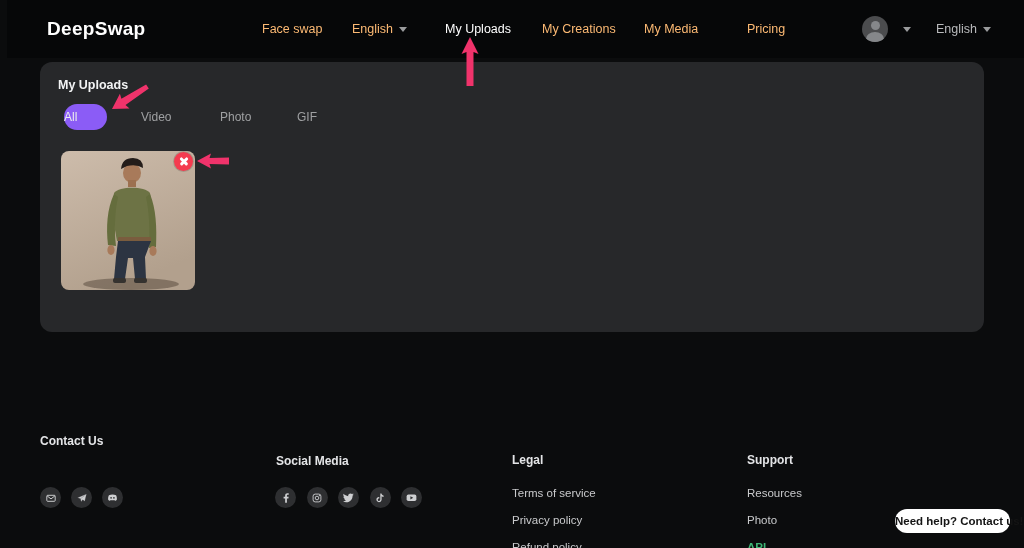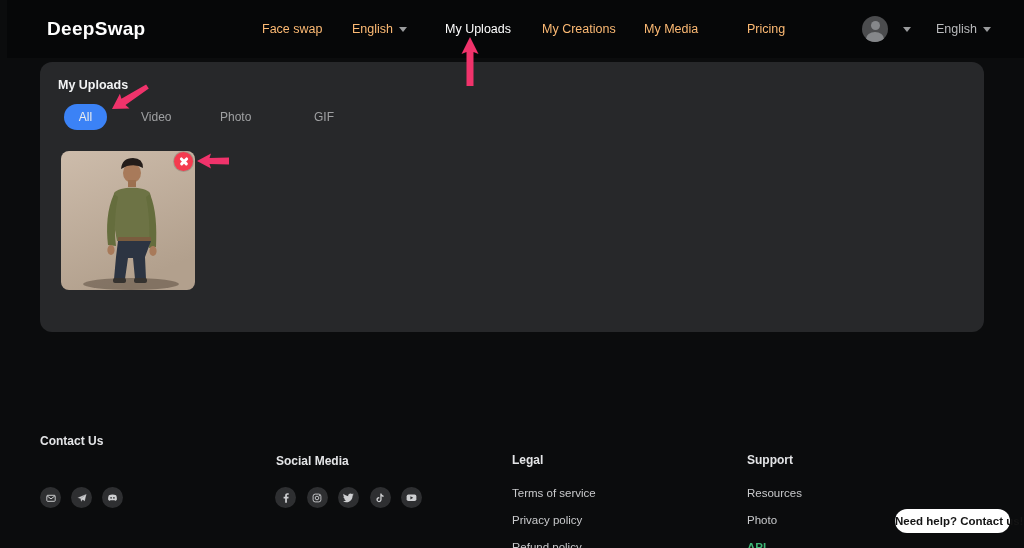--- a/index.html
+++ b/index.html
@@ -18,24 +18,24 @@
   .avatar-wrap { position:absolute; left:855px; top:16px; width:45px; height:26px; cursor:pointer; }
   .avatar-circle { position:absolute; left:0; top:0; width:26px; height:26px; border-radius:50%; background:#4b4c4e; overflow:hidden; }
   .avatar-head { position:absolute; left:8.5px; top:5px; width:9px; height:9px; border-radius:50%; background:#85878a; }
   .avatar-body { position:absolute; left:4px; top:15.5px; width:18px; height:14px; border-radius:50%; background:#85878a; }
   .avatar-wrap .caret { position:absolute; left:35px; top:11px; }
   .lang { position:absolute; left:929px; top:22px; font-size:12.5px; color:#b9babc; cursor:pointer; }
   
   .panel { position:absolute; left:40px; top:62px; width:944px; height:270px; background:var(--panel-bg,#27282a); border-radius:12px; }
   .panel-title { position:absolute; left:18px; top:16px; font-size:12.5px; font-weight:bold; color:#f2f3f4; }
   .tab { position:absolute; top:42px; height:26px; line-height:26px; font-size:12px; color:#9fa0a2; cursor:pointer; }
-  .tab.pill { left:24px; width:43px; text-align:center; background:#3b82f6; border-radius:14px; color:#eceded; }
+  .tab.pill { left:24px; width:43px; text-align:left; background:#8b5cf6; border-radius:14px; color:#eceded; }
   .tab.t-video { left:101px;text-align:right; }
   .tab.t-photo { left:180px; }
-  .tab.t-gif   { left:257px;margin-left:17px; }
+  .tab.t-gif   { left:257px; }
   .thumb { position:absolute; left:21px; top:89px; width:134px; height:139px; border-radius:8px; overflow:hidden; cursor:pointer; }
   .delete-btn { position:absolute; left:134px; top:90px; width:19px; height:19px; border-radius:50%; background:var(--delete-button,#f43b4f); cursor:pointer; box-shadow:0 0 0 1px rgba(0,0,0,0.15); }
   .delete-btn .bar { position:absolute; left:4.5px; top:8.2px; width:10px; height:2.6px; border-radius:1.5px; background:#fff; }
   .delete-btn .bar.b1 { transform:rotate(45deg); }
   .delete-btn .bar.b2 { transform:rotate(-45deg); }
   
   .overlay { position:absolute; left:0; top:0; width:1024px; height:548px; pointer-events:none; }
   
   .f-heading { position:absolute; font-size:12px; font-weight:bold; color:#e4e5e7; }
   .icon-btn { position:absolute; width:21px; height:21px; border-radius:50%; background:#2e2f31; cursor:pointer; display:flex; align-items:center; justify-content:center; }

